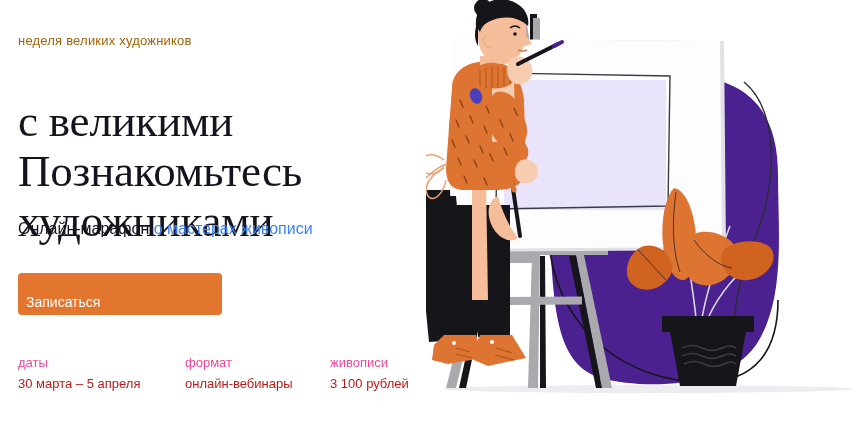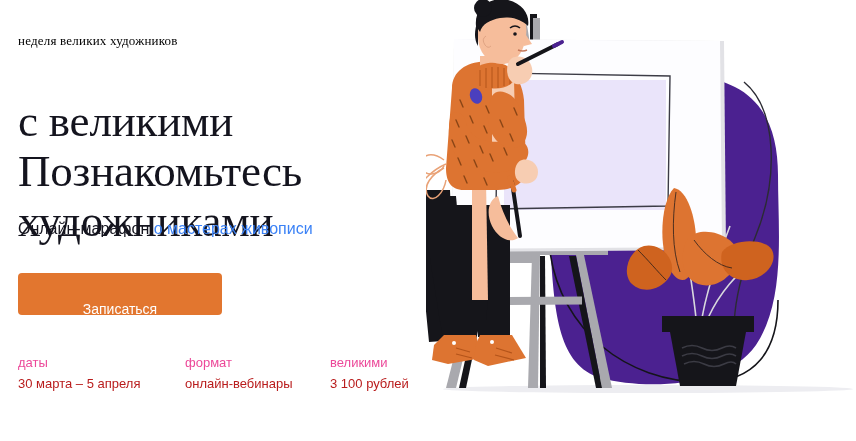--- a/index.html
+++ b/index.html
@@ -28,22 +28,22 @@
     top: 0;
     width: 430px;
     height: 441px;
   }
   .kicker {
     position: absolute;
     left: 0;
     top: 33px;
     font-size: 13px;
     letter-spacing: 0.2px;
-    color: #000000;
-    font-family: Liberation Serif, serif;
+    color: #a16207;
+    font-family: Liberation Sans, sans-serif;
     white-space: nowrap;
   }
   .headline {
     position: absolute;
     left: 0;
     top: 66px;
     width: 420px;
     font-family: "Liberation Serif", serif;
     font-weight: 400;
     font-size: 45px;
@@ -73,23 +73,23 @@
     top: 273px;
     width: 204px;
     height: 42px;
     background: #e2762f;
     border: none;
     border-radius: 4px;
     color: #ffffff;
     font-size: 14px;
     font-family: "Liberation Sans", sans-serif;
     cursor: pointer;
-    padding: 15px;
+    padding: 8px;
     line-height: 42px;
-    text-align: center;
+    text-align: left;
   }
 
   .facts {
     position: absolute;
     left: 0;
     top: 354px;
     width: 420px;
     height: 46px;
   }
   .fact {
@@ -154,21 +154,21 @@
     <div class="facts">
       <div class="fact fact-0">
         <span class="fact-label">даты</span>
         <span class="fact-value">30 марта – 5 апреля</span>
       </div>
       <div class="fact fact-1">
         <span class="fact-label">формат</span>
         <span class="fact-value">онлайн-вебинары</span>
       </div>
       <div class="fact fact-2">
-        <span class="fact-label">великими</span>
+        <span class="fact-label">живописи</span>
         <span class="fact-value">3 100 рублей</span>
       </div>
     </div>
 
   </div>
 
   <div class="illustration">
     <svg viewBox="0 0 430 441" xmlns="http://www.w3.org/2000/svg">
 
       <g>

